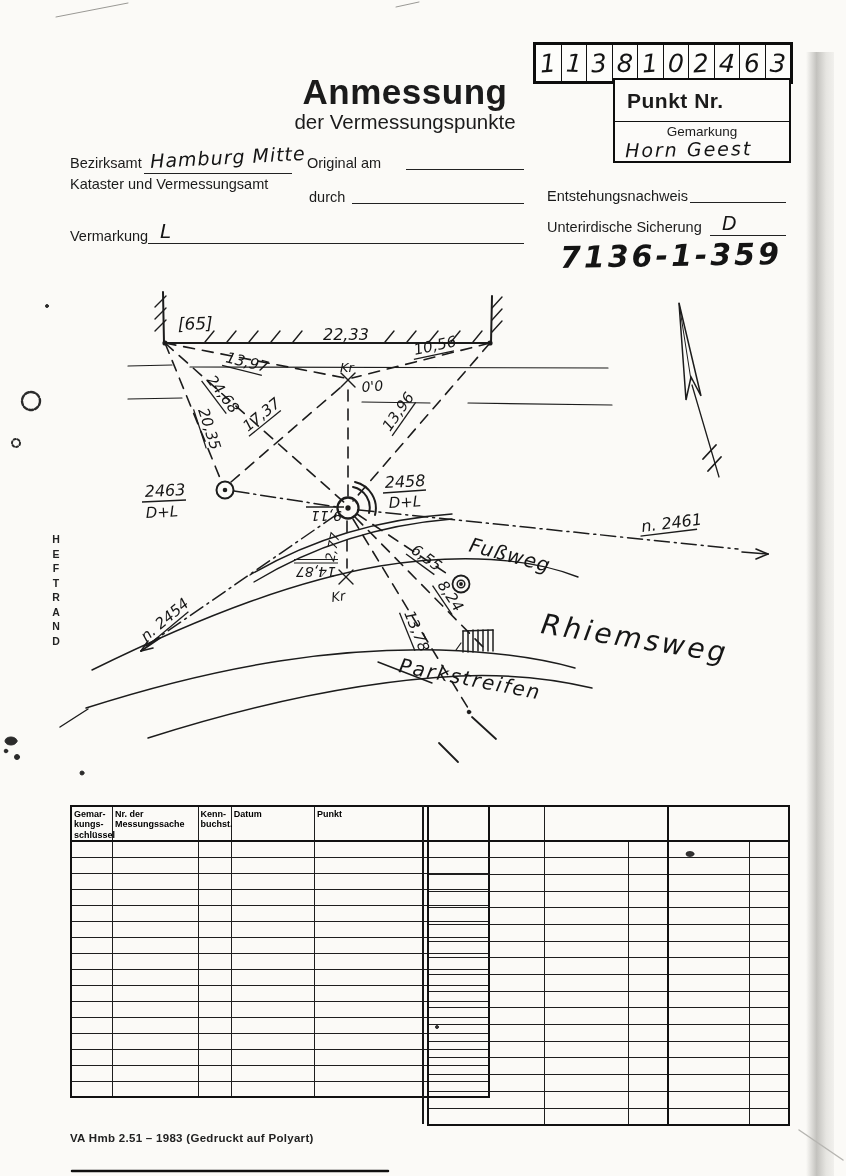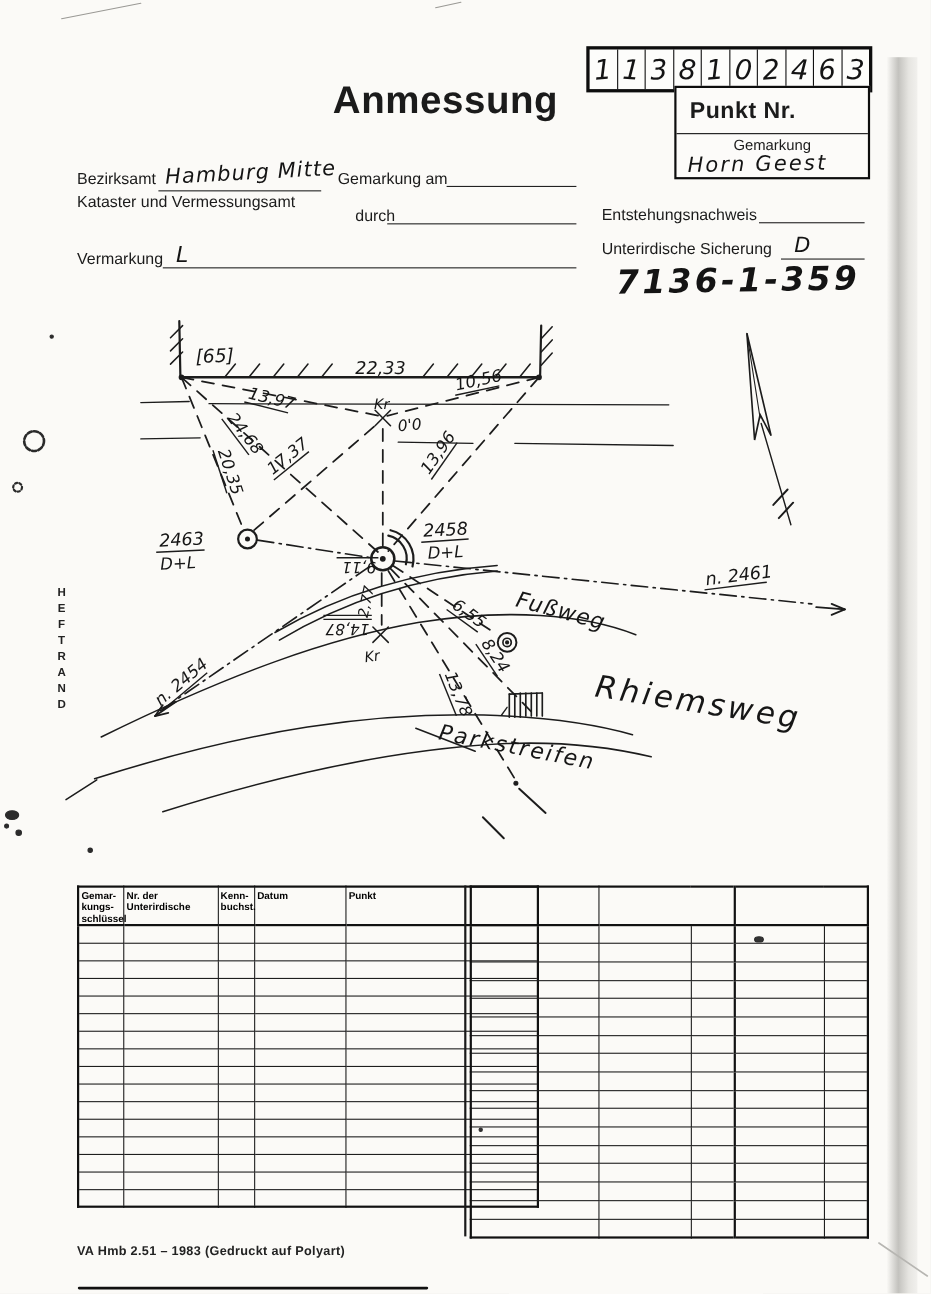--- a/index.html
+++ b/index.html
@@ -318,29 +318,30 @@
       </div>
   </div>
 
   <div id="punkt-box" class="abs">
     <div class="sec1 printed">Punkt Nr.</div>
     <span class="gem-label printed">Gemarkung</span>
     <span class="gem-value hand">Horn Geest</span>
   </div>
 
   <div id="title" class="abs printed">Anmessung</div>
+  <div id="subtitle" class="abs printed">der Vermessungspunkte</div>
 
   <div class="abs lbl printed" style="left:70px;top:155px;">Bezirksamt</div>
   <div class="abs hand" style="left:150px;top:146px;font-size:19px;letter-spacing:1px;transform:rotate(-3deg);">Hamburg Mitte</div>
   <div class="uline" style="left:144px;top:173px;width:148px;"></div>
   <div class="abs lbl printed" style="left:70px;top:176px;">Kataster und Vermessungsamt</div>
 
-  <div class="abs lbl printed" style="left:307px;top:155px;">Gemarkung am</div>
+  <div class="abs lbl printed" style="left:307px;top:155px;">Original am</div>
   <div class="uline" style="left:406px;top:169px;width:118px;"></div>
-  <div class="abs lbl printed" style="left:323px;top:189px;">durch</div>
+  <div class="abs lbl printed" style="left:309px;top:189px;">durch</div>
   <div class="uline" style="left:352px;top:203px;width:172px;"></div>
 
   <div class="abs lbl printed" style="left:70px;top:228px;">Vermarkung</div>
   <div class="abs hand" style="left:160px;top:219px;font-size:20px;">L</div>
   <div class="uline" style="left:148px;top:243px;width:376px;"></div>
 
   <div class="abs lbl printed" style="left:547px;top:188px;">Entstehungsnachweis</div>
   <div class="uline" style="left:690px;top:202px;width:96px;"></div>
   <div class="abs lbl printed" style="left:547px;top:219px;">Unterirdische Sicherung</div>
   <div class="abs hand" style="left:722px;top:212px;font-size:19px;">D</div>
@@ -358,21 +359,21 @@
           <col style="width:28px">
           <col style="width:70px">
           <col style="width:147px">
         </colgroup>
       <tbody>
           <tr class="hdr-row">
         <th>Gemar-
 kungs-
 schlüssel</th>
         <th>Nr. der
-Unterirdische</th>
+Messungssache</th>
         <th>Kenn-
 buchst.</th>
         <th>Datum</th>
         <th>Punkt</th>
       </tr>
       </tbody>
         <tbody id="lt-body">
           <tr style="height: 16px;">
             <td></td>
             <td></td>

